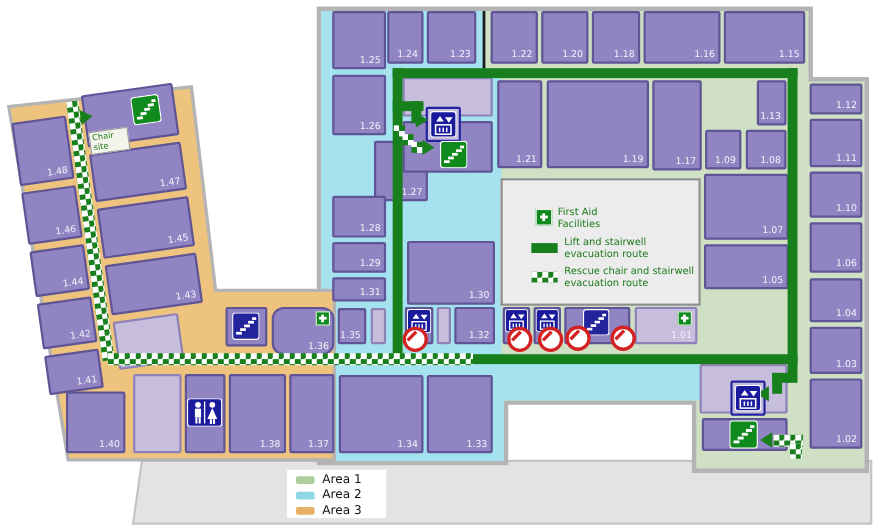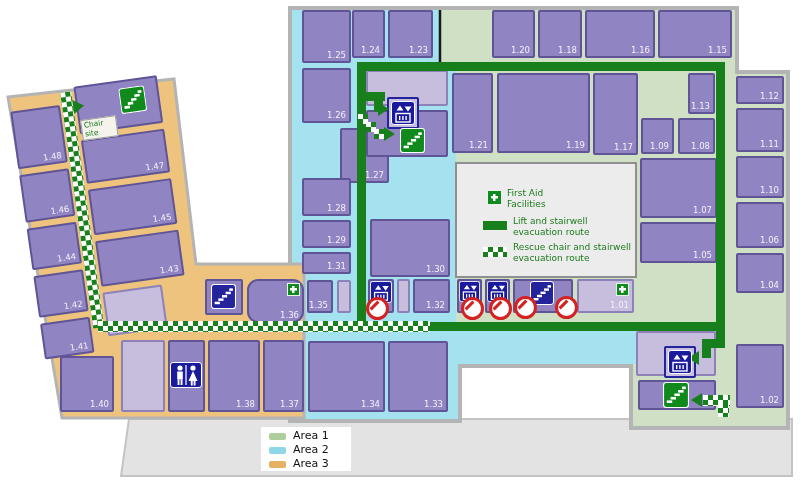--- a/index.html
+++ b/index.html
@@ -153,20 +153,23 @@
       <span class="rlabel">1.35</span>
     </div>
   <div class="room lp" style="left:337px;top:280px;width:14px;height:33px;"></div>
 
   <div class="room" style="left:352px;top:10px;width:33px;height:48px;">
       <span class="rlabel">1.24</span>
     </div>
   <div class="room" style="left:388px;top:10px;width:45px;height:48px;">
       <span class="rlabel">1.23</span>
     </div>
+  <div class="room" style="left:446px;top:10px;width:43px;height:48px;">
+      <span class="rlabel">1.22</span>
+    </div>
   <div class="room" style="left:492px;top:10px;width:43px;height:48px;text-align:center;">
       <span class="rlabel">1.20</span>
     </div>
   <div class="room" style="left:538px;top:10px;width:44px;height:48px;">
       <span class="rlabel">1.18</span>
     </div>
   <div class="room" style="left:585px;top:10px;width:70px;height:48px;">
       <span class="rlabel">1.16</span>
     </div>
   <div class="room" style="left:658px;top:10px;width:74px;height:48px;">
@@ -351,20 +354,23 @@
       <span class="rlabel">1.11</span>
     </div>
   <div class="room" style="left:736px;top:156px;width:48px;height:42px;">
       <span class="rlabel">1.10</span>
     </div>
   <div class="room" style="left:736px;top:202px;width:48px;height:46px;">
       <span class="rlabel">1.06</span>
     </div>
   <div class="room" style="left:736px;top:253px;width:48px;height:40px;">
       <span class="rlabel">1.04</span>
+    </div>
+  <div class="room" style="left:736px;top:297px;width:48px;height:43px;">
+      <span class="rlabel">1.03</span>
     </div>
   <div class="room" style="left:736px;top:344px;width:48px;height:64px;">
       <span class="rlabel">1.02</span>
     </div>
 
   <div class="rt" style="left:357px;top:62px;width:368px;height:9px;"></div>
   <div class="rt" style="left:357px;top:62px;width:9px;height:269px;"></div>
   <div class="rt" style="left:716px;top:62px;width:9px;height:286px;"></div>
   <div class="rt" style="left:357px;top:322px;width:368px;height:9px;"></div>
   <div class="rt" style="left:357px;top:92px;width:28px;height:9px;"></div>

